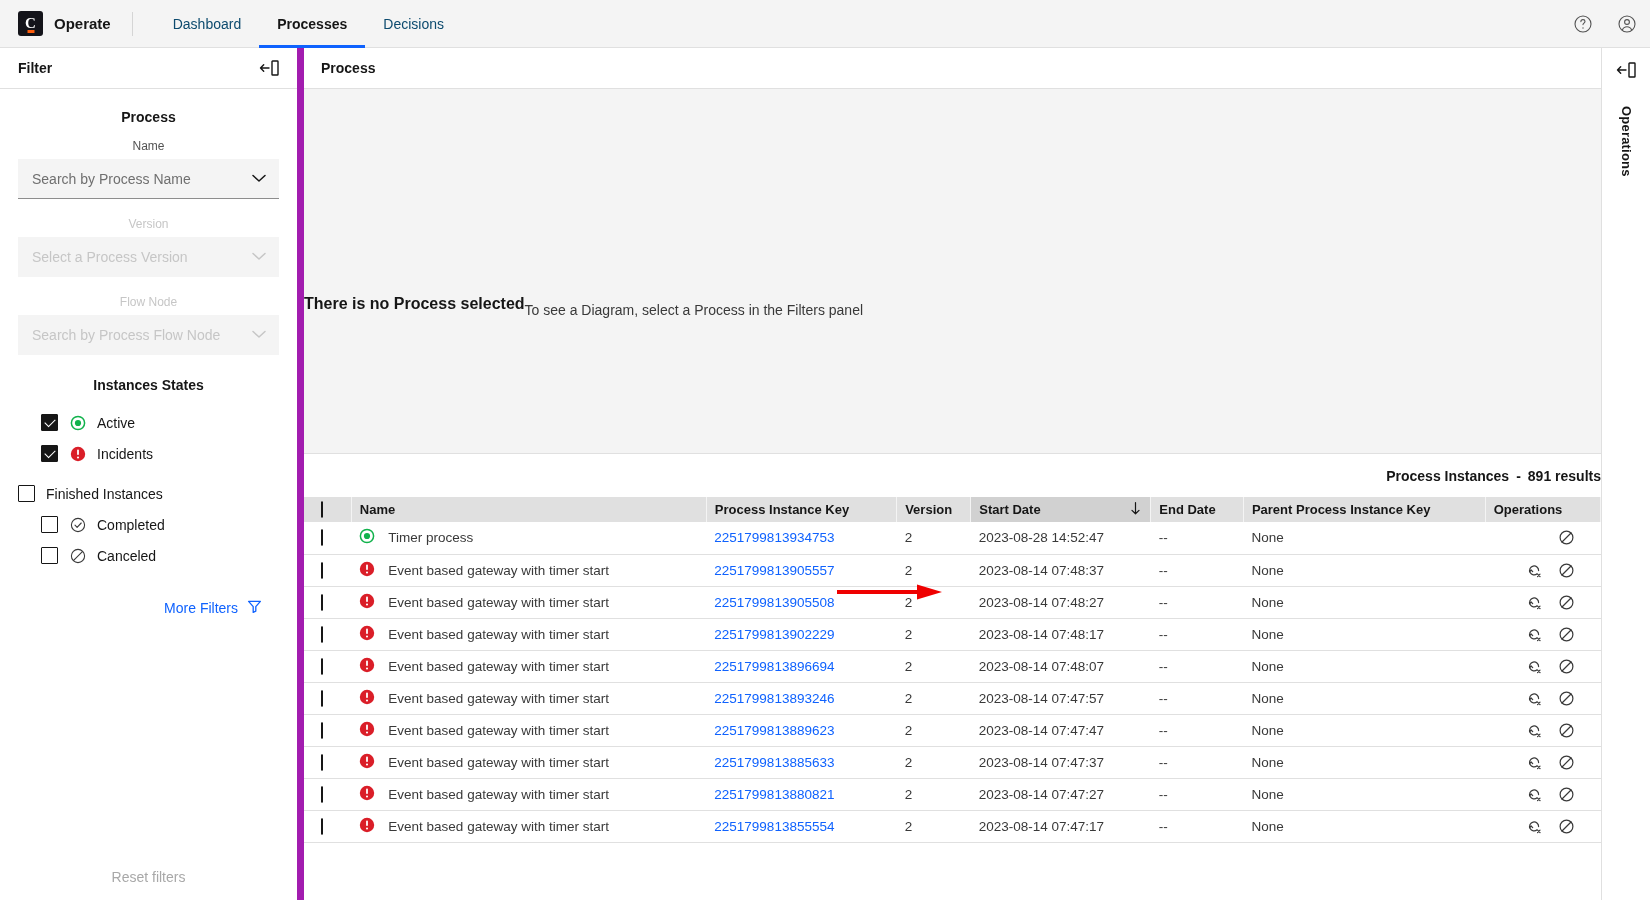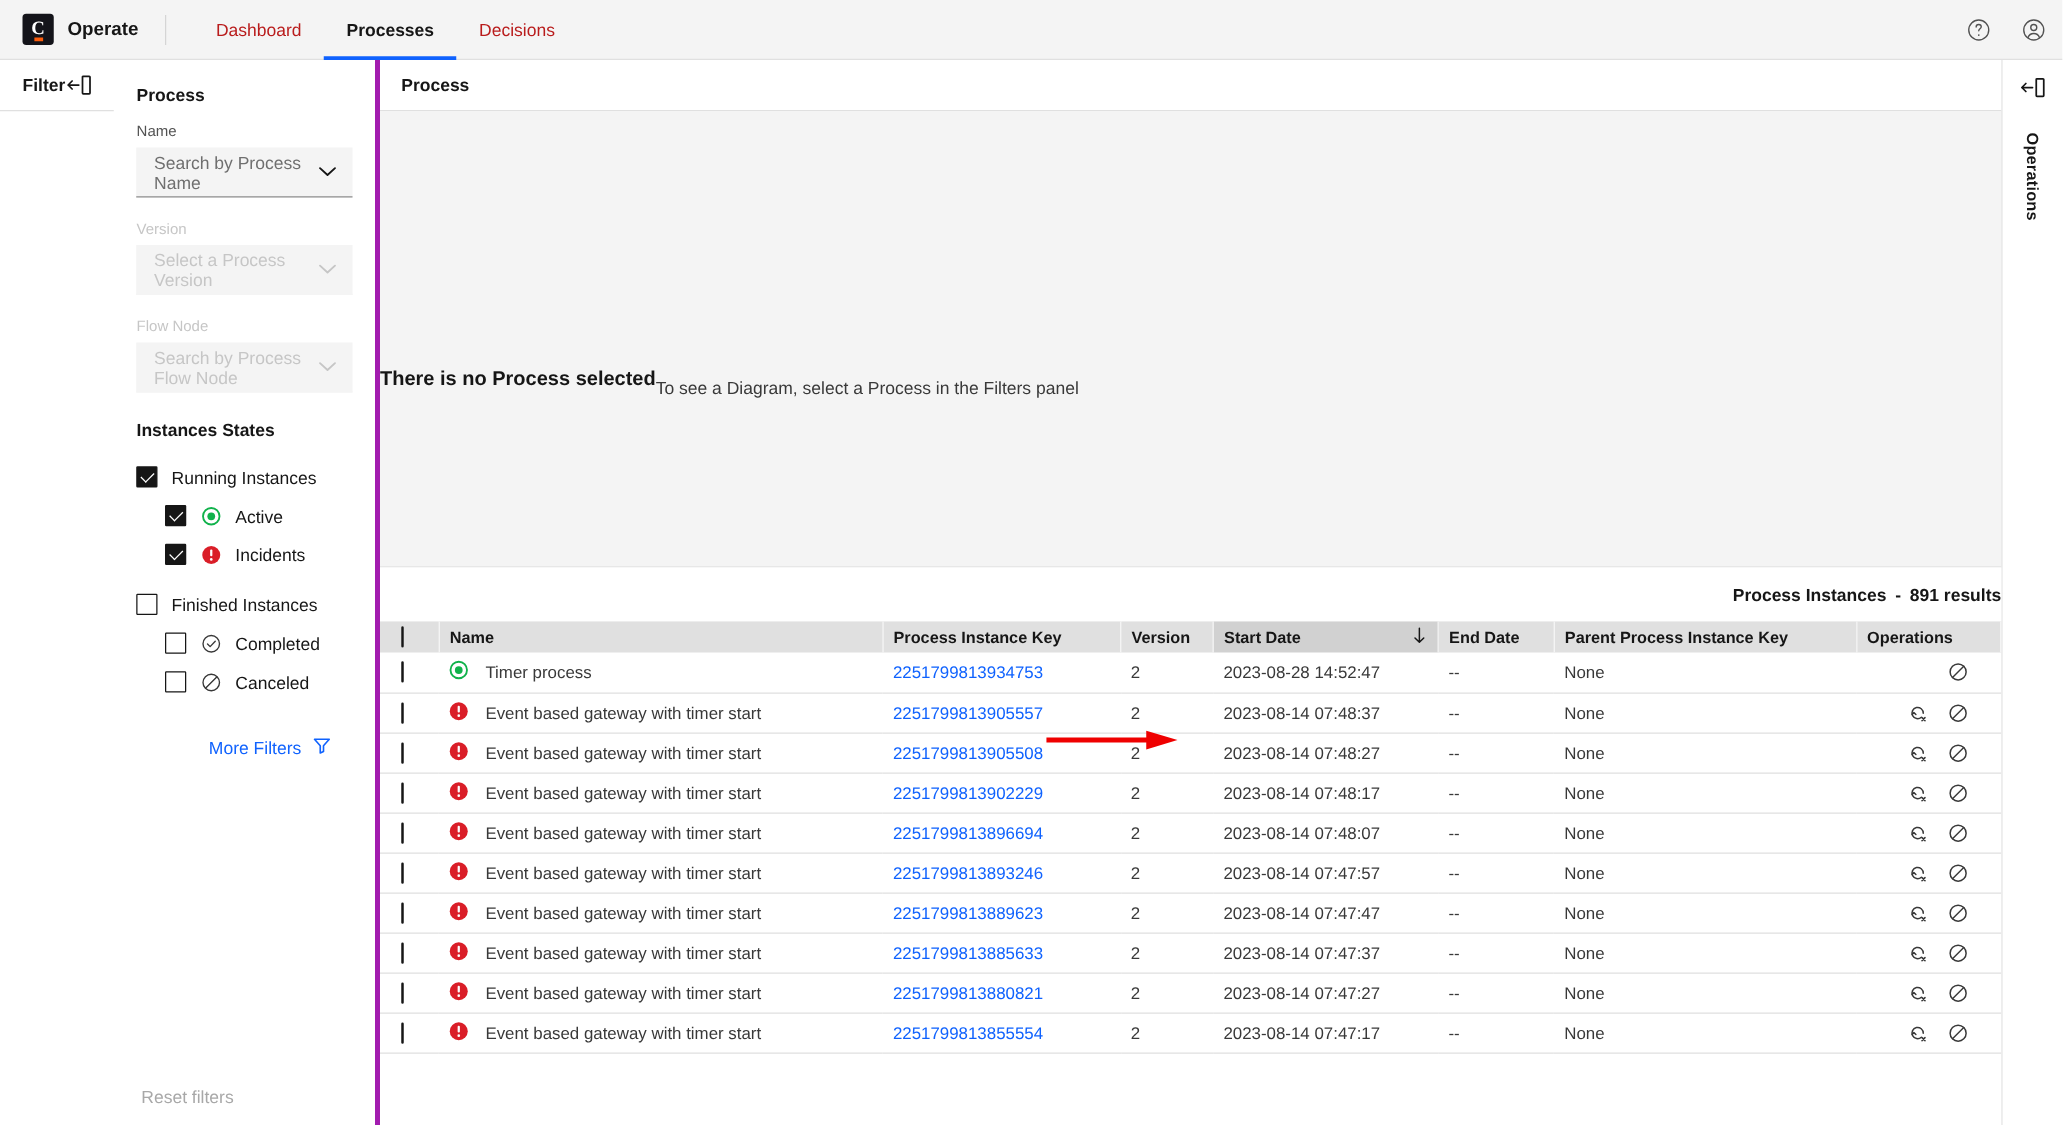--- a/index.html
+++ b/index.html
@@ -32,42 +32,42 @@
     position: absolute; bottom: 3px; left: 50%; transform: translateX(-50%);
     width: 7px; height: 3px; background: #fc5d0d;
   }
   .brand-name { font-size: 15px; font-weight: 700; color: #161616; }
   .header-divider {
     width: 1px; height: 24px; background: #d5d5d5; margin-left: 21px;
   }
   .nav { display: flex; align-items: center; height: 48px; margin-left: 22px; }
   .nav-item {
     height: 48px; display: flex; align-items: center;
-    padding: 0 18px; font-size: 14px; color: #b91c1c; cursor: pointer;
+    padding: 0 18px; font-size: 14px; color: #0c4a6e; cursor: pointer;
     position: relative;
   }
   .nav-item.active { color: #161616; font-weight: bold; }
   .nav-item.active::after {
     content: ""; position: absolute; left: 0; right: 0; bottom: 0;
     height: 3px; background: #0f62fe;
   }
   .header-right {
     position: absolute; right: 12px; top: 0; height: 48px;
     display: flex; align-items: center; gap: 22px;
   }
   .hicon { width: 22px; height: 22px; cursor: pointer; color: #525252; }
 
   
   .body-wrap { display: flex; width: 100%; height: 852px; }
 
   
   .filter-panel {
     width: 304px; min-width: 304px; height: 852px;
-    background: #ffffff; border-right: 4px solid #a21caf;
-    display: flex; position: relative;
+    background: #ffffff; border-right: 7px solid #a21caf;
+    display: flex; flex-direction: column; position: relative; text-align: center;
   }
   .filter-header {
     height: 41px; display: flex; align-items: center; justify-content: space-between;
     padding: 0 17px 0 18px; border-bottom: 1px solid #e0e0e0;
   }
   .filter-title { font-size: 14px; font-weight: 700; }
   .collapse-btn { cursor: pointer; display: flex; align-items: center; }
   .filter-body { padding: 20px 18px 0 18px; flex: 1; overflow: hidden; }
 
   .section-title { font-size: 14px; font-weight: 700; margin-bottom: 14px; }
@@ -268,24 +268,20 @@
           <span class="chev">
             <svg width="14" height="9" viewBox="0 0 14 9" fill="none" stroke="#c6c6c6" stroke-width="1.5">
               <path d="M1 1.5L7 7l6-5.5" stroke-linecap="round" stroke-linejoin="round"></path>
             </svg>
           </span>
         </div>
       </div>
 
       <div class="states-title">Instances States</div>
 
-      <div class="check-row">
-        <span class="cbox checked"></span>
-        <span class="check-label">Running Instances</span>
-      </div>
 
       <div class="check-row indent">
         <span class="cbox checked"></span>
         <span class="state-ico">
           <svg width="16" height="16" viewBox="0 0 16 16">
             <circle cx="8" cy="8" r="6.6" fill="none" stroke="#10b24b" stroke-width="1.5"></circle>
             <circle cx="8" cy="8" r="3.1" fill="#10b24b"></circle>
           </svg>
         </span>
         <span class="check-label">Active</span>

